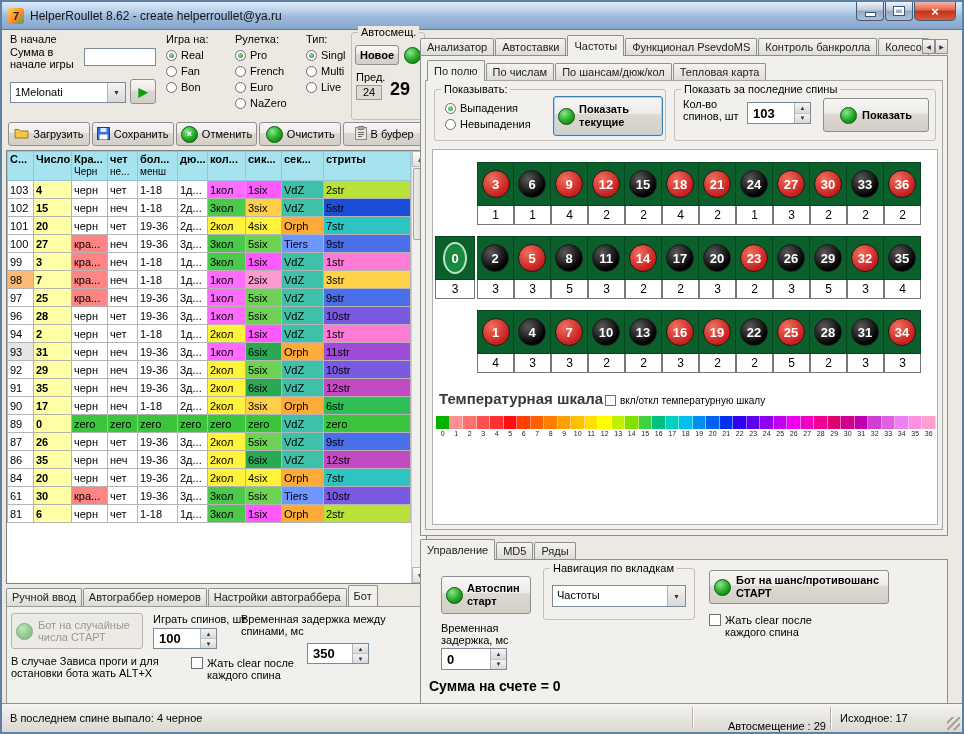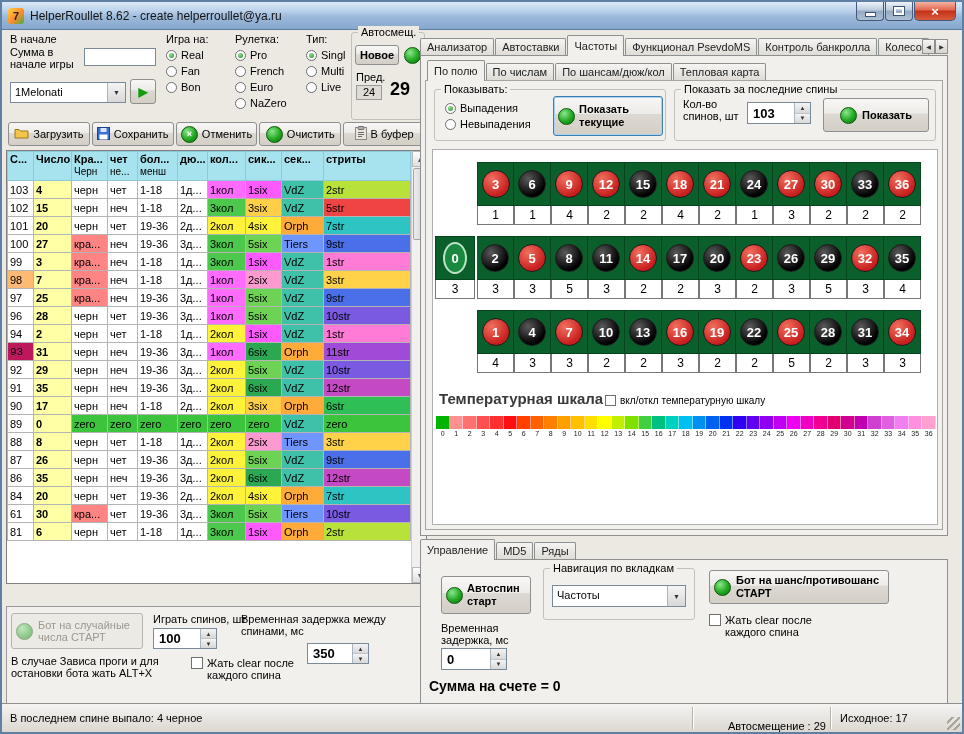--- a/index.html
+++ b/index.html
@@ -363,21 +363,21 @@
             <tr>
               <td style="background: rgb(255, 255, 255);">102</td>
               <td style="background: rgb(255, 255, 166); font-weight: bold;">15</td>
               <td style="background: rgb(255, 255, 255);">черн</td>
               <td style="background: rgb(255, 255, 255);">неч</td>
               <td style="background: rgb(255, 255, 255);">1-18</td>
               <td style="background: rgb(255, 255, 255);">2д...</td>
               <td style="background: rgb(76, 201, 76);">3кол</td>
               <td style="background: rgb(255, 207, 74);">3six</td>
               <td style="background: rgb(63, 192, 168);">VdZ</td>
-              <td style="background: #ef4444; margin-top: 24px;">5str</td>
+              <td style="background: #1d4ed8; margin-top: 24px;">5str</td>
             </tr>
             <tr>
               <td style="background: rgb(255, 255, 255);">101</td>
               <td style="background: rgb(255, 255, 166); font-weight: bold;">20</td>
               <td style="background: rgb(255, 255, 255);">черн</td>
               <td style="background: rgb(255, 255, 255);">чет</td>
               <td style="background: rgb(255, 255, 255);">19-36</td>
               <td style="background: rgb(255, 255, 255);">2д...</td>
               <td style="background: rgb(255, 242, 58);">2кол</td>
               <td style="background: rgb(255, 242, 58);">4six</td>
@@ -450,21 +450,21 @@
               <td style="background: rgb(255, 255, 255);">черн</td>
               <td style="background: rgb(255, 255, 255);">чет</td>
               <td style="background: rgb(255, 255, 255);">1-18</td>
               <td style="background: rgb(255, 255, 255);">1д...</td>
               <td style="background: rgb(255, 242, 58);">2кол</td>
               <td style="background: rgb(255, 90, 255);">1six</td>
               <td style="background: rgb(63, 192, 168);">VdZ</td>
               <td style="background: rgb(255, 123, 213);">1str</td>
             </tr>
             <tr>
-              <td style="background: #be185d; font-family: Liberation Mono, monospace;">93</td>
+              <td style="background: #e5e5e5;">93</td>
               <td style="background: rgb(255, 255, 166); font-weight: bold;">31</td>
               <td style="background: rgb(255, 255, 255);">черн</td>
               <td style="background: rgb(255, 255, 255);">неч</td>
               <td style="background: rgb(255, 255, 255);">19-36</td>
               <td style="background: rgb(255, 255, 255);">3д...</td>
               <td style="background: rgb(255, 106, 255);">1кол</td>
               <td style="background: rgb(42, 168, 82);">6six</td>
               <td style="background: rgb(255, 171, 58);">Orph</td>
               <td style="background: rgb(160, 74, 216);">11str</td>
             </tr>
@@ -510,32 +510,20 @@
               <td style="background: rgb(60, 196, 60);">zero</td>
               <td style="background: rgb(60, 196, 60);">zero</td>
               <td style="background: rgb(60, 196, 60);">zero</td>
               <td style="background: rgb(60, 196, 60);">zero</td>
               <td style="background: rgb(60, 196, 60);">zero</td>
               <td style="background: rgb(60, 196, 60);">zero</td>
               <td style="background: rgb(63, 192, 168);">VdZ</td>
               <td style="background: rgb(60, 196, 60);">zero</td>
             </tr>
             <tr>
-              <td style="background: rgb(255, 255, 255);">88</td>
-              <td style="background: rgb(255, 255, 166); font-weight: bold;">8</td>
-              <td style="background: rgb(255, 255, 255);">черн</td>
-              <td style="background: rgb(255, 255, 255);">чет</td>
-              <td style="background: rgb(255, 255, 255);">1-18</td>
-              <td style="background: rgb(255, 255, 255);">1д...</td>
-              <td style="background: rgb(255, 242, 58);">2кол</td>
-              <td style="background: rgb(255, 154, 208);">2six</td>
-              <td style="background: rgb(111, 150, 255);">Tiers</td>
-              <td style="background: rgb(255, 210, 74);">3str</td>
-            </tr>
-            <tr>
               <td style="background: rgb(255, 255, 255);">87</td>
               <td style="background: rgb(255, 255, 166); font-weight: bold;">26</td>
               <td style="background: rgb(255, 255, 255);">черн</td>
               <td style="background: rgb(255, 255, 255);">чет</td>
               <td style="background: rgb(255, 255, 255);">19-36</td>
               <td style="background: rgb(255, 255, 255);">3д...</td>
               <td style="background: rgb(255, 242, 58);">2кол</td>
               <td style="background: rgb(110, 210, 85);">5six</td>
               <td style="background: rgb(63, 192, 168);">VdZ</td>
               <td style="background: rgb(74, 111, 232);">9str</td>
@@ -590,20 +578,26 @@
             </tr>
           </tbody>
         </table>
       <div id="vscroll">
         <div class="varrow" id="vscroll-up">▲</div>
         <div id="vscroll-thumb"></div>
         <div class="varrow" id="vscroll-down">▼</div>
       </div>
     </div>
 
+    <div class="abs tabstrip" id="lp-bottom-tabs">
+        <div class="tab">Ручной ввод</div>
+        <div class="tab">Автограббер номеров</div>
+        <div class="tab">Настройки автограббера</div>
+        <div class="tab active">Бот</div>
+      </div>
     <div class="abs" id="lp-botbox">
       <div class="abs btn disabled" id="bot-random-btn">
         <span class="orb"></span>
         <span>Бот на случайные числа СТАРТ</span>
       </div>
       <div class="abs" id="bot-spins-label">Играть спинов, шт</div>
       <div class="abs spinner" id="bot-spins-spin">
         <span class="sval">100</span>
         <span class="sarrows">
             <i>▲</i>

